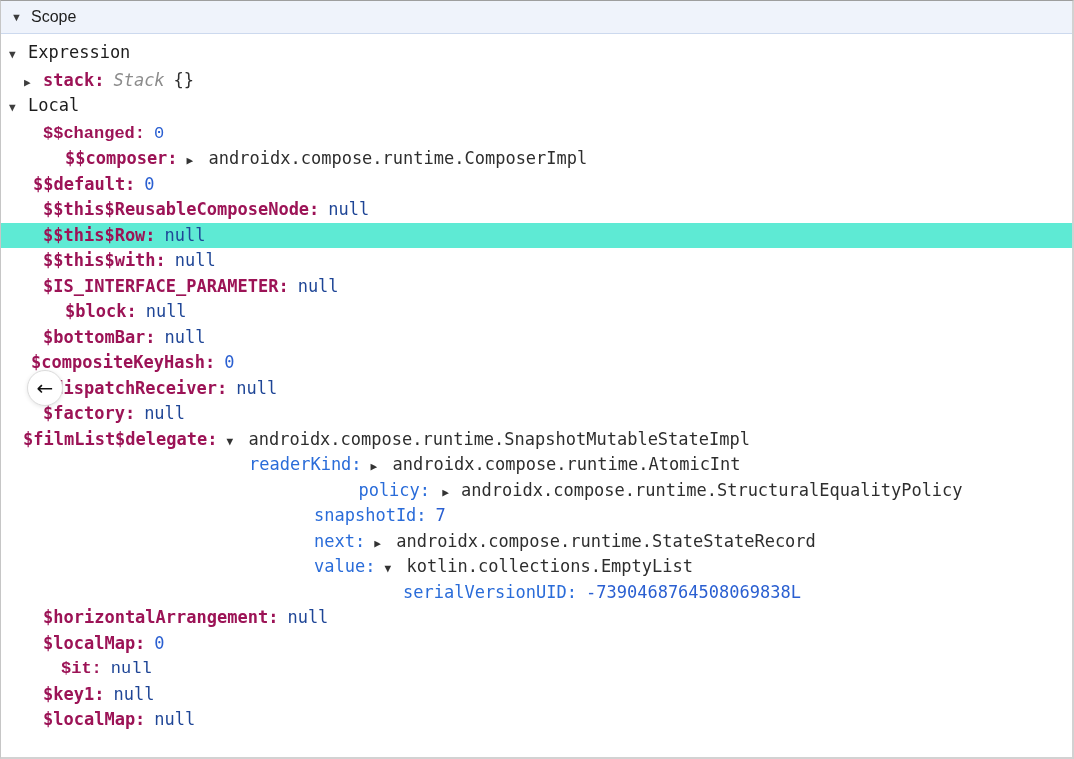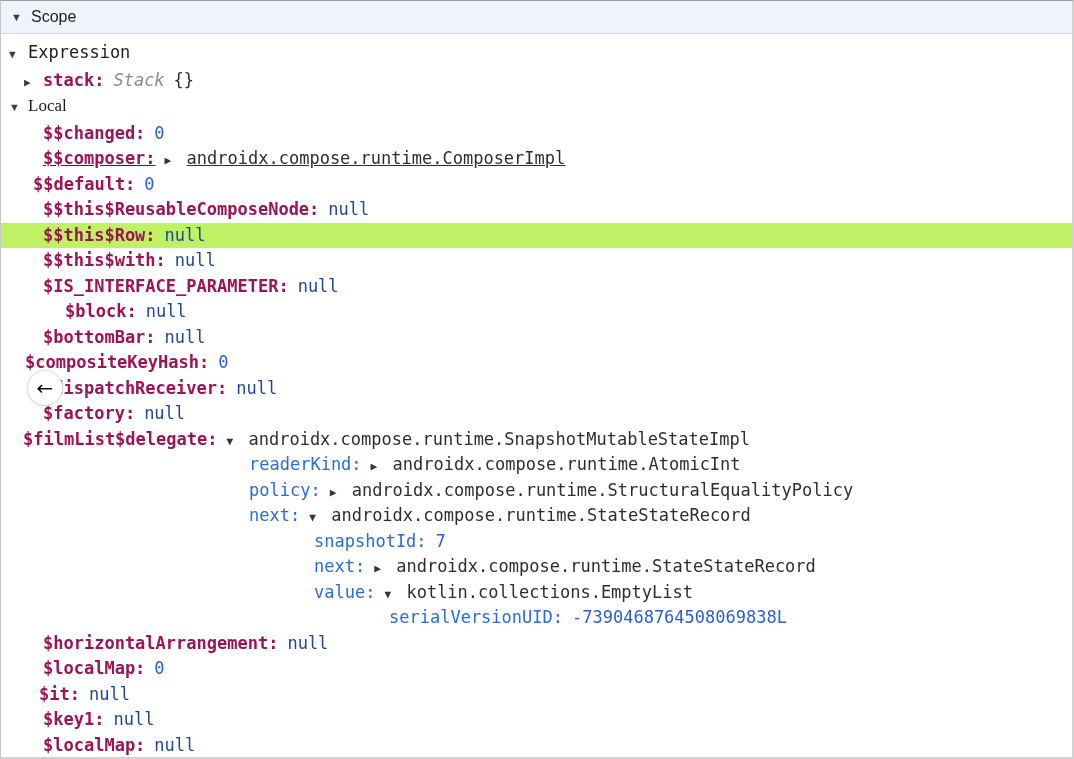--- a/index.html
+++ b/index.html
@@ -46,21 +46,21 @@
   .rows {
     padding-top: 6px;
     white-space: nowrap;
   }
   .row {
     height: 25.5px;
     line-height: 25.5px;
     white-space: nowrap;
   }
   .row.row-section { margin-bottom: 2px; }
-  .row.highlight { background: #bef264; }
+  .row.highlight { background: #5eead4; }
   .expander {
     display: inline-block;
     width: 19px;
     font-size: 11px;
     color: #3e3e3e;
   }
   .sec-label { color: #1c1c1c; }
   .var-name { color: #9c1356; font-weight: bold; }
   .prop-name { color: #2a6cd9; }
   .val { margin-left: 9px; }
@@ -104,44 +104,43 @@
 <div class="screen">
 
   <div class="scope-header">
     <span class="hdr-tri">▼</span>
     <span>Scope</span>
   </div>
 
   <div class="rows">
       <div class="row row-section" style="padding-left: 8px;"><span class="expander">▼</span><span class="sec-label">Expression</span></div>
       <div class="row row-var" style="padding-left: 23px;"><span class="expander">▶</span><span class="var-name">stack:</span><span class="val v-gray">Stack</span><span class="val v-brace">{}</span></div>
-      <div class="row row-section" style="padding-left: 8px; font-family: Liberation Serif, serif;"><span class="expander">▼</span><span class="sec-label">Local</span></div>
-      <div class="row row-var" style="padding-left: 42px;"><span class="var-name">$$changed:</span><span class="val v-num">0</span></div>
-      <div class="row row-var" style="padding-left: 42px; text-decoration: underline;"><span class="var-name">$$composer:</span><span class="val v-tri">▶</span><span class="val v-cls">androidx.compose.runtime.ComposerImpl</span></div>
+      <div class="row row-section" style="padding-left: 8px;"><span class="expander">▼</span><span class="sec-label">Local</span></div>
+      <div class="row row-var" style="padding-left: 42px; font-family: Liberation Mono, monospace;"><span class="var-name">$$changed:</span><span class="val v-num">0</span></div>
+      <div class="row row-var" style="padding-left: 64px;"><span class="var-name">$$composer:</span><span class="val v-tri">▶</span><span class="val v-cls">androidx.compose.runtime.ComposerImpl</span></div>
       <div class="row row-var" style="padding-left: 32px;"><span class="var-name">$$default:</span><span class="val v-num">0</span></div>
       <div class="row row-var" style="padding-left: 42px;"><span class="var-name">$$this$ReusableComposeNode:</span><span class="val v-null">null</span></div>
       <div class="row row-var highlight" style="padding-left: 42px;"><span class="var-name">$$this$Row:</span><span class="val v-null">null</span></div>
       <div class="row row-var" style="padding-left: 42px;"><span class="var-name">$$this$with:</span><span class="val v-null">null</span></div>
       <div class="row row-var" style="padding-left: 42px;"><span class="var-name">$IS_INTERFACE_PARAMETER:</span><span class="val v-null">null</span></div>
       <div class="row row-var" style="padding-left: 64px;"><span class="var-name">$block:</span><span class="val v-null">null</span></div>
       <div class="row row-var" style="padding-left: 42px;"><span class="var-name">$bottomBar:</span><span class="val v-null">null</span></div>
-      <div class="row row-var" style="padding-left: 24px;"><span class="var-name">$compositeKeyHash:</span><span class="val v-num">0</span></div>
+      <div class="row row-var" style="padding-left: 30px;"><span class="var-name">$compositeKeyHash:</span><span class="val v-num">0</span></div>
       <div class="row row-var" style="padding-left: 42px;"><span class="var-name">$dispatchReceiver:</span><span class="val v-null">null</span></div>
       <div class="row row-var" style="padding-left: 42px;"><span class="var-name">$factory:</span><span class="val v-null">null</span></div>
       <div class="row row-var" style="padding-left: 22px;"><span class="var-name">$filmList$delegate:</span><span class="val v-tri">▼</span><span class="val v-cls">androidx.compose.runtime.SnapshotMutableStateImpl</span></div>
       <div class="row row-prop" style="padding-left: 248px;"><span class="prop-name">readerKind:</span><span class="val v-tri">▶</span><span class="val v-cls">androidx.compose.runtime.AtomicInt</span></div>
-      <div class="row row-prop" style="padding-left: 248px;"><span class="prop-name">policy:</span><span class="val v-tri">▶</span><span class="val v-cls">androidx.compose.runtime.StructuralEqualityPolicy</span></div>
-      <div class="row row-prop" style="padding-left: 248px;"><span class="prop-name">next:</span><span class="val v-tri">▼</span><span class="val v-cls">androidx.compose.runtime.StateStateRecord</span></div>
+      <div class="row row-prop" style="padding-left: 248px; text-align: center;"><span class="prop-name">policy:</span><span class="val v-tri">▶</span><span class="val v-cls">androidx.compose.runtime.StructuralEqualityPolicy</span></div>
       <div class="row row-prop" style="padding-left: 313px;"><span class="prop-name">snapshotId:</span><span class="val v-num">7</span></div>
       <div class="row row-prop" style="padding-left: 313px;"><span class="prop-name">next:</span><span class="val v-tri">▶</span><span class="val v-cls">androidx.compose.runtime.StateStateRecord</span></div>
       <div class="row row-prop" style="padding-left: 313px;"><span class="prop-name">value:</span><span class="val v-tri">▼</span><span class="val v-cls">kotlin.collections.EmptyList</span></div>
-      <div class="row row-prop" style="padding-left: 388px;"><span class="prop-name">serialVersionUID:</span><span class="val v-num">-7390468764508069838L</span></div>
+      <div class="row row-prop" style="padding-left: 388px; margin-left: 14px;"><span class="prop-name">serialVersionUID:</span><span class="val v-num">-7390468764508069838L</span></div>
       <div class="row row-var" style="padding-left: 42px;"><span class="var-name">$horizontalArrangement:</span><span class="val v-null">null</span></div>
       <div class="row row-var" style="padding-left: 42px;"><span class="var-name">$localMap:</span><span class="val v-num">0</span></div>
-      <div class="row row-var" style="padding-left: 38px;"><span class="var-name">$it:</span><span class="val v-null">null</span></div>
+      <div class="row row-var" style="padding-left: 60px; font-family: Liberation Mono, monospace;"><span class="var-name">$it:</span><span class="val v-null">null</span></div>
       <div class="row row-var" style="padding-left: 42px;"><span class="var-name">$key1:</span><span class="val v-null">null</span></div>
       <div class="row row-var" style="padding-left: 42px;"><span class="var-name">$localMap:</span><span class="val v-null">null</span></div>
     </div>
 
   <button class="back-circle">
     <span class="back-icon-glyph">←</span>
   </button>
 
 </div>
 

